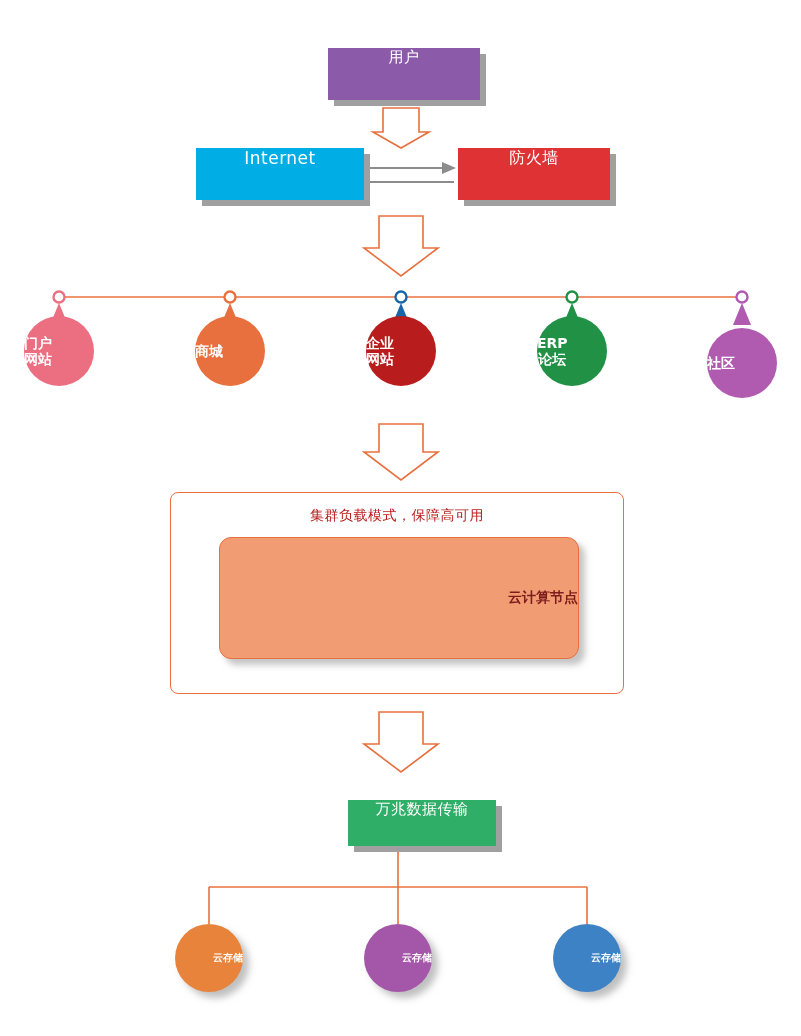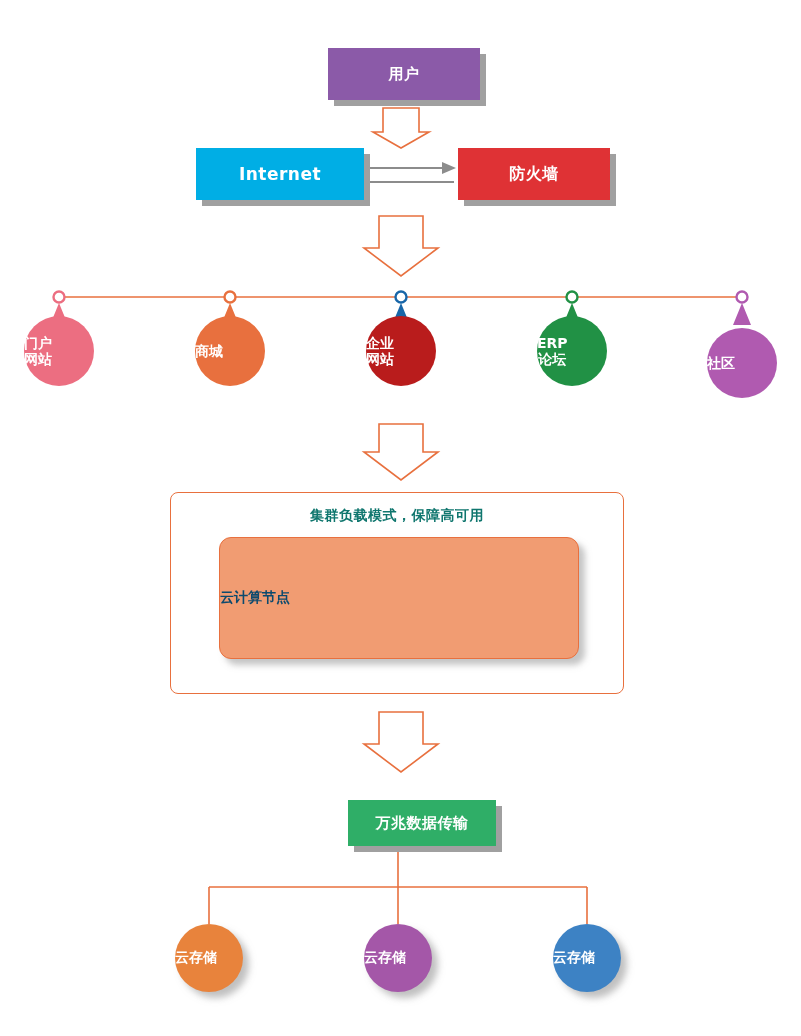--- a/index.html
+++ b/index.html
@@ -5,57 +5,57 @@
   html,body{margin:0;padding:0;background:#ffffff;}
   body{
     width:801px;height:1036px;position:relative;overflow:hidden;
     font-family:"DejaVu Sans","Liberation Sans",sans-serif;
   }
   #canvas{position:absolute;inset:0;width:801px;height:1036px;}
   .node{position:absolute;box-sizing:border-box;}
 
   
   .rect{
-    display:flex;align-items:center;justify-content:center;
-    color:#ffffff;font-weight:bold;letter-spacing:.5px;
+    display:flex;align-items:flex-start;justify-content:center;
+    color:#ffffff;font-weight:normal;letter-spacing:.5px;
     box-shadow:6px 6px 0 0 #a0a0a0;
   }
   .rect-user{left:328px;top:48px;width:152px;height:52px;background:#8B5AA8;font-size:15px;}
   .rect-internet{left:196px;top:148px;width:168px;height:52px;background:#00AEE5;font-size:17px;}
   .rect-firewall{left:458px;top:148px;width:152px;height:52px;background:#DF3235;font-size:16px;}
   .rect-transfer{left:324px;top:800px;width:148px;height:46px;background:#2FAE67;font-size:15px;margin-left:24px;}
 
   
   .balloon{width:70px;height:70px;border-radius:50%;
     display:flex;align-items:center;justify-content:flex-start;
     color:#fff;font-weight:bold;font-size:14px;line-height:1.15;text-align:center;}
   .balloon-wrap{position:absolute;}
 
   
   .cluster-box{
     left:170px;top:492px;width:454px;height:202px;
     border:1px solid #E8703E;border-radius:8px;background:#fff;
   }
   .cluster-title{
     position:absolute;left:0;right:0;top:14px;text-align:center;
-    font-size:14px;font-weight:bold;color:#0f766e;letter-spacing:.5px;
+    font-size:14px;font-weight:normal;color:#b91c1c;letter-spacing:.5px;
   }
   .cluster-inner{
     position:absolute;left:48px;top:44px;width:358px;height:120px;
     background:#F19C72;border:1px solid #E8703E;border-radius:12px;
-    display:flex;align-items:center;justify-content:flex-start;
-    color:#0c4a6e;font-size:14px;font-weight:bold;
+    display:flex;align-items:center;justify-content:flex-end;
+    color:#7f1d1d;font-size:14px;font-weight:bold;
     box-shadow:6px 6px 6px 0 rgba(150,150,150,.55);
   }
 
   
   .store{
     width:68px;height:68px;border-radius:50%;
-    display:flex;align-items:center;justify-content:flex-start;
-    color:#fff;font-weight:bold;font-size:14px;
+    display:flex;align-items:center;justify-content:flex-end;
+    color:#fff;font-weight:bold;font-size:10px;
     box-shadow:6px 6px 7px 0 rgba(140,140,140,.55);
   }
   .store-wrap{position:absolute;}
 </style>
 </head>
 <body>
 
 <svg id="canvas" viewBox="0 0 801 1036" xmlns="http://www.w3.org/2000/svg">
 
   <g>

